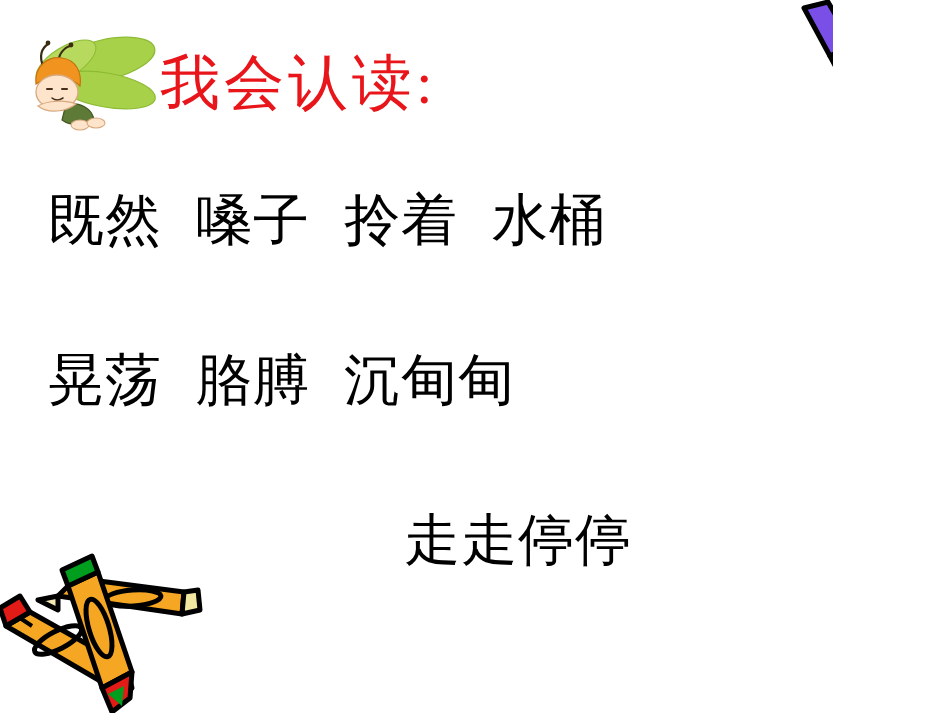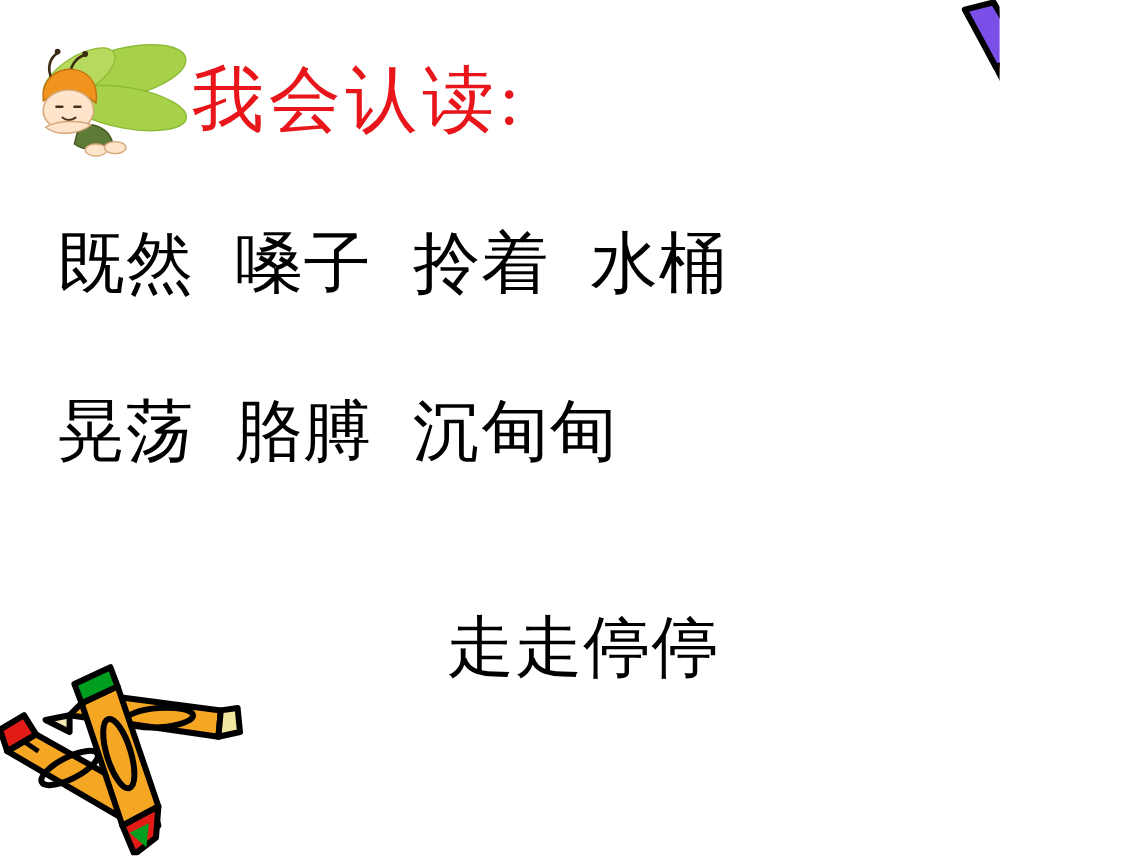--- a/index.html
+++ b/index.html
@@ -47,22 +47,22 @@
   .word-row {
     position: absolute;
     font-family: "Liberation Serif", "DejaVu Serif", serif;
     font-size: 56px;
     line-height: 1;
     color: #000000;
     white-space: nowrap;
     letter-spacing: 1px;
   }
   #word-row-1 { left: 48px;  top: 192px; }
-  #word-row-2 { left: 48px;  top: 332px; }
-  #word-row-3 { left: 372px; top: 512px; font-family: Liberation Serif, serif; }
+  #word-row-2 { left: 48px;  top: 352px; }
+  #word-row-3 { left: 404px; top: 512px; font-family: Liberation Serif, serif; }
 
   .word-group { display: inline-block; }
   .word-gap { display: inline-block; width: 34px; }
 
   
   #crayon-top-right {
     position: absolute;
     left: 782px;
     top: 0px;
     width: 170px;

